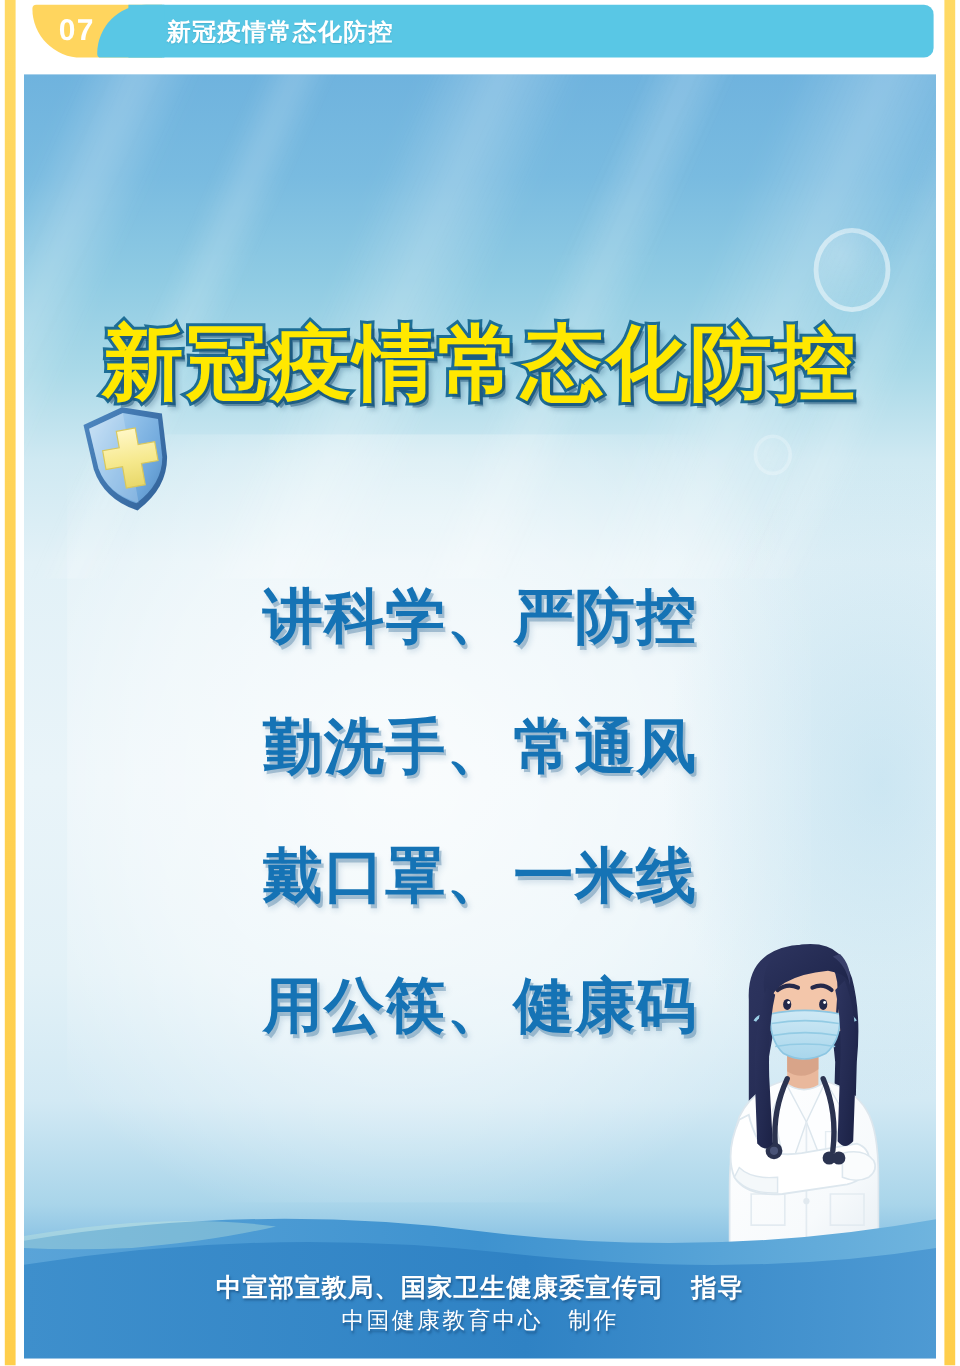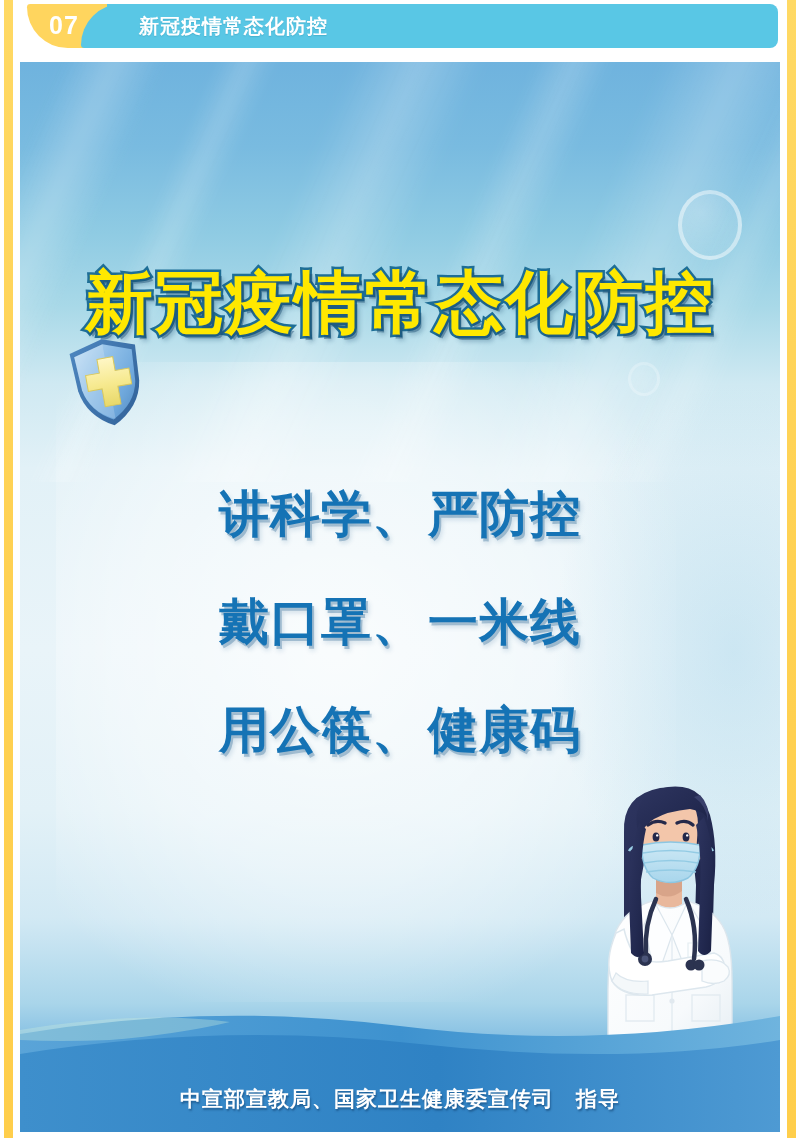--- a/index.html
+++ b/index.html
@@ -327,20 +327,23 @@
           <path d="M36 24 h16 v14 h14 v16 h-14 v18 h-16 v-18 h-14 v-16 h14 z" fill="url(#crossG)" stroke="#D9C85C" stroke-width="1"></path>
         </g>
       </svg>
     </div>
 
     <div class="slogans">
       <div class="slogan-line">
         <span>讲科学</span><span class="sep">、</span><span>严防控</span>
       </div>
       <div class="slogan-line">
+        <span>勤洗手</span><span class="sep">、</span><span>常通风</span>
+      </div>
+      <div class="slogan-line">
         <span>戴口罩</span><span class="sep">、</span><span>一米线</span>
       </div>
       <div class="slogan-line">
         <span>用公筷</span><span class="sep">、</span><span>健康码</span>
       </div>
     </div>
 
     <div class="doctor">
       <svg viewBox="0 0 180 265" width="180" height="265" aria-hidden="true">
         <defs>
@@ -433,16 +436,17 @@
           <stop offset="100%" stop-color="#4E9AD3"></stop>
         </linearGradient>
       </defs>
       <path d="M0 52 Q190 20 380 44 Q570 68 760 34 L760 150 L0 150 Z" fill="url(#wv1)"></path>
       <path d="M0 72 Q200 40 400 62 Q600 84 760 58 L760 150 L0 150 Z" fill="url(#wv2)"></path>
       <path d="M0 48 Q120 28 210 40 Q160 52 90 58 Q40 60 0 58 Z" fill="rgba(200,235,220,.35)"></path>
     </svg>
 
     <div class="footer-text">
       <div class="footer-line1">中宣部宣教局、国家卫生健康委宣传司　指导</div>
+      <div class="footer-line2">中国健康教育中心　制作</div>
     </div>
 
   </div>
 </div>
 
 </body></html>

